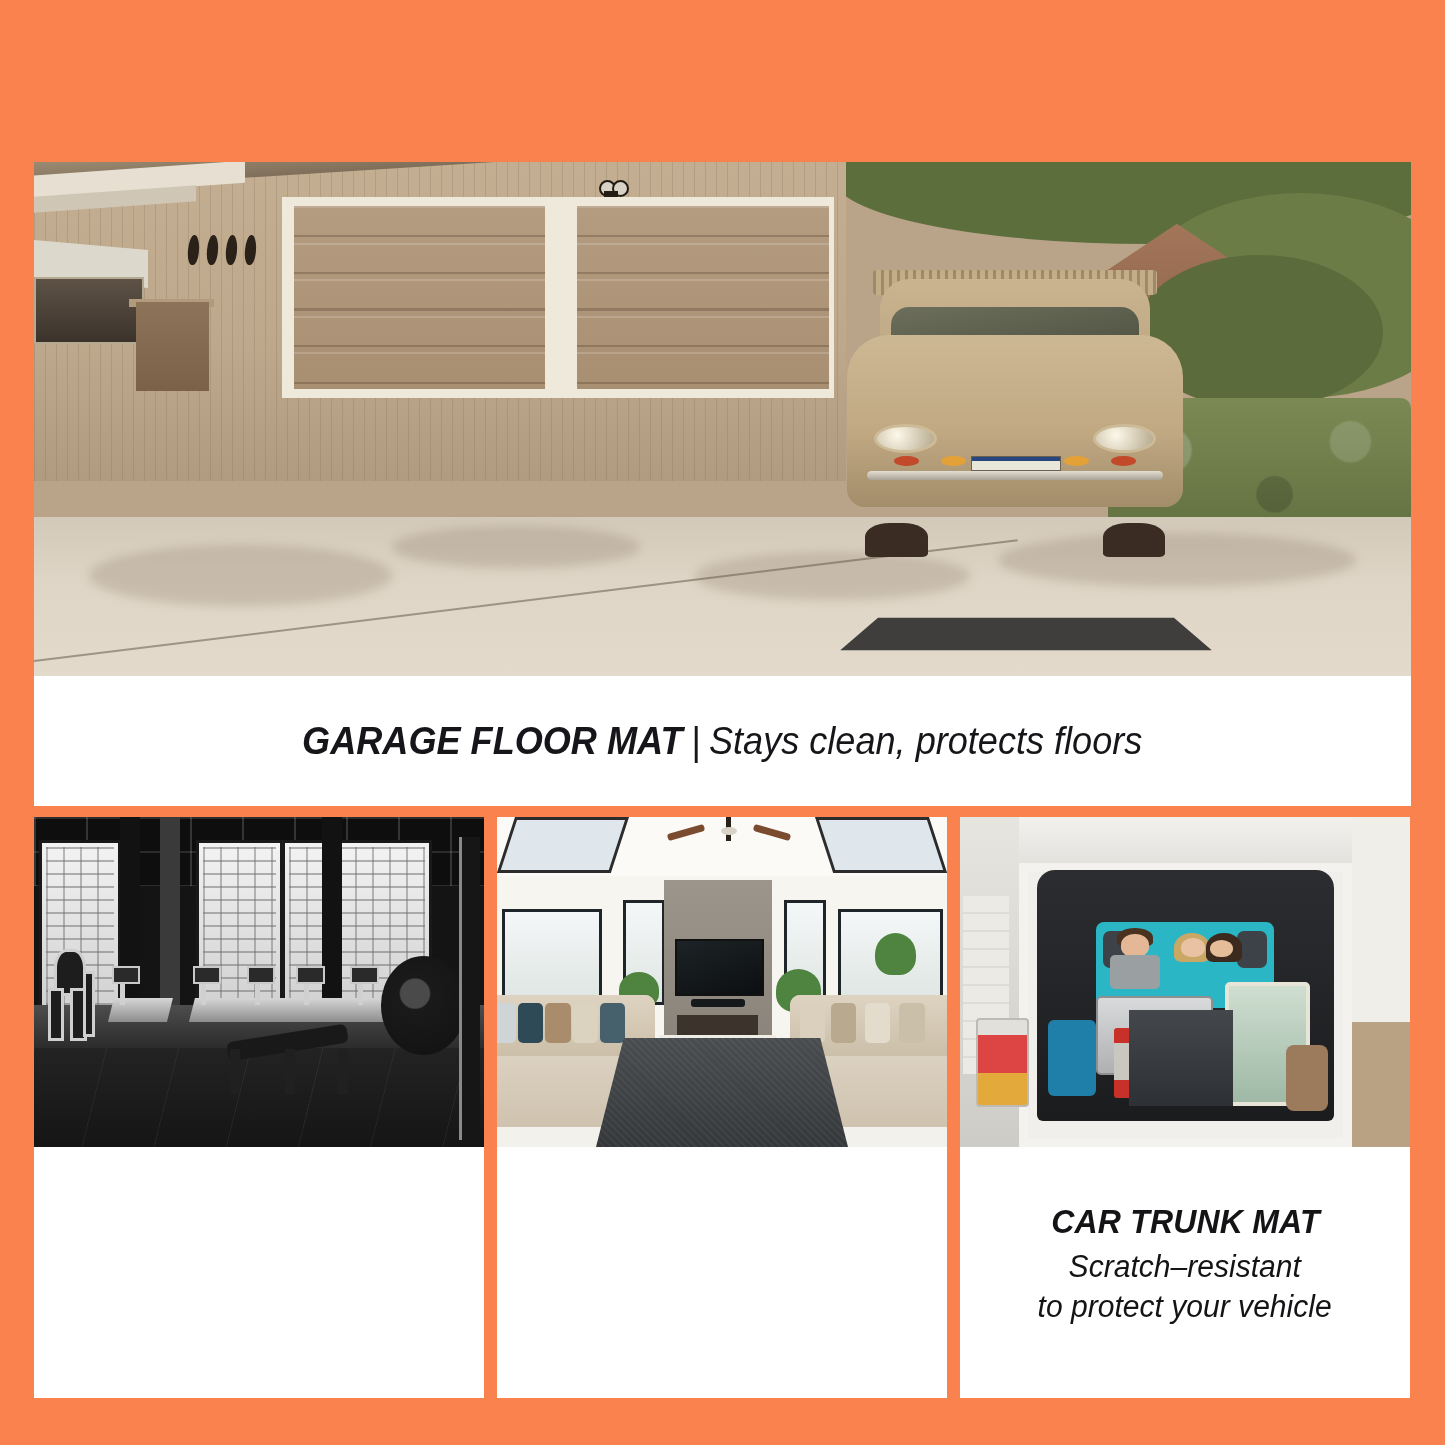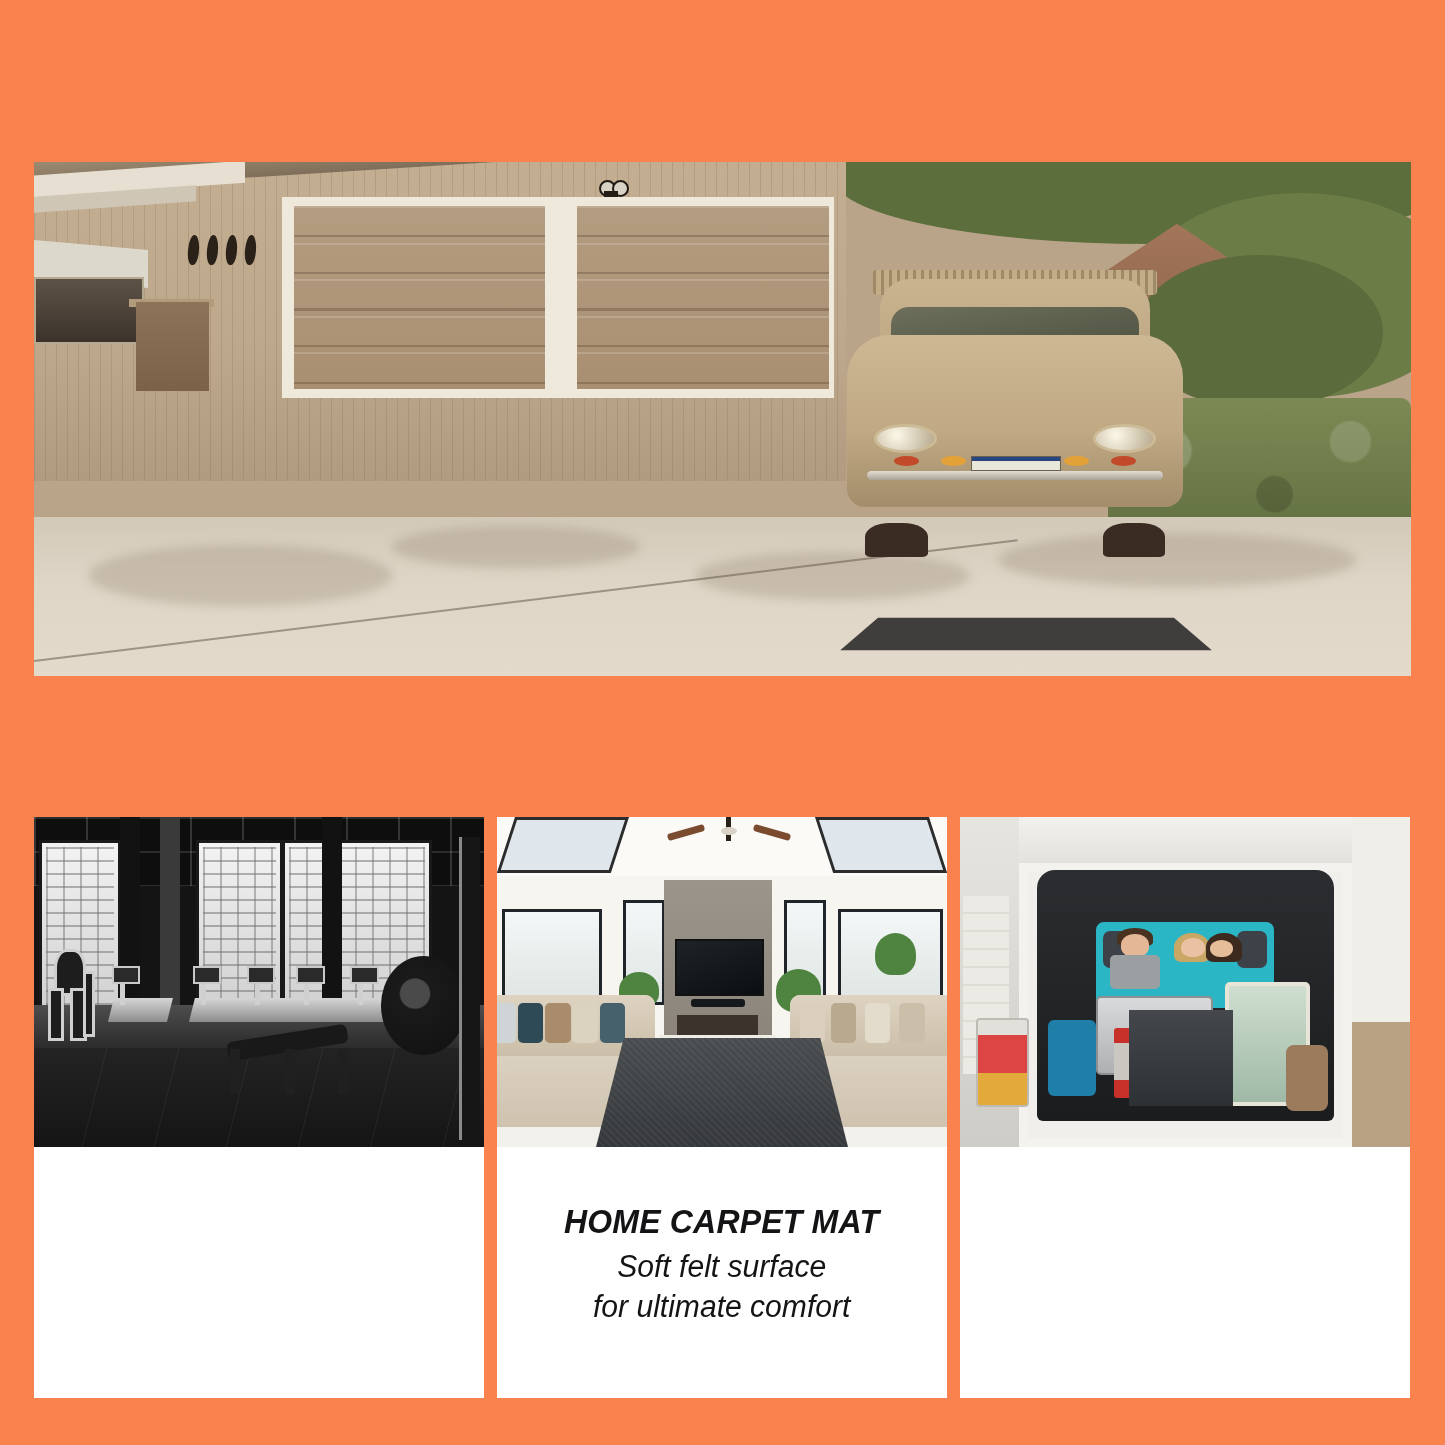--- a/index.html
+++ b/index.html
@@ -320,20 +320,25 @@
               <div class="top"></div>
             </div>
           <div class="car-bumper"></div>
         </div>
         <div class="car-wheel l"></div>
         <div class="car-wheel r"></div>
       </div>
     </div>
   </div>
 
+  <div class="hero-caption">
+    <div class="cap-line">
+      <span class="b">GARAGE FLOOR MAT</span><span class="sep">|</span><span>Stays clean, protects floors</span>
+    </div>
+  </div>
 
   <div class="row">
 
     <div class="card">
       <div class="card-img">
         <div class="gym">
           <div class="gym-ceil">
               <div class="grid"></div>
             </div>
           <div class="gym-win" style="left:1%;width:17%;">
@@ -441,25 +446,20 @@
             <div class="pill" style="left:6%;background:#dad0bd;"></div>
             <div class="pill" style="left:24%;background:#b9a98f;"></div>
             <div class="pill" style="left:44%;background:#e3dccd;"></div>
             <div class="pill" style="left:64%;background:#cabfa8;"></div>
           </div>
           <div class="carpet">
               <div class="tx"></div>
             </div>
         </div>
       </div>
-      <div class="card-text">
-        <div class="card-title">HOME CARPET MAT</div>
-        <div class="card-sub">Soft felt surface</div>
-        <div class="card-sub" style="margin-top:0;">for ultimate comfort</div>
-      </div>
     </div>
 
     <div class="card">
       <div class="card-img">
         <div class="tr">
           <div class="tr-bg">
               <div class="tr-bgdoor"></div>
             </div>
           <div class="tr-person"></div>
           <div class="tr-hatch"></div>
@@ -482,16 +482,21 @@
             <div class="lug" style="left:20%;bottom:18%;width:38%;height:30%;background:linear-gradient(180deg,#d9dadb,#aeb0b2);border:2px solid #8d8f90;"></div>
             <div class="lug" style="right:8%;bottom:6%;width:26%;height:46%;background:linear-gradient(180deg,#cfded0,#9fb9a6);border:4px solid #e7e4d8;"></div>
             <div class="lug" style="left:4%;bottom:10%;width:16%;height:30%;background:#1f7fa8;border-radius:6px;"></div>
             <div class="lug" style="right:2%;bottom:4%;width:14%;height:26%;background:#9c7a5c;border-radius:8px;"></div>
             <div class="therm"></div>
             <div class="tr-mat"></div>
           </div>
           <div class="tr-light"></div>
         </div>
       </div>
+      <div class="card-text">
+        <div class="card-title">CAR TRUNK MAT</div>
+        <div class="card-sub">Scratch–resistant</div>
+        <div class="card-sub" style="margin-top:0;">to protect your vehicle</div>
+      </div>
     </div>
 
   </div>
 </div>
 
 </body></html>

